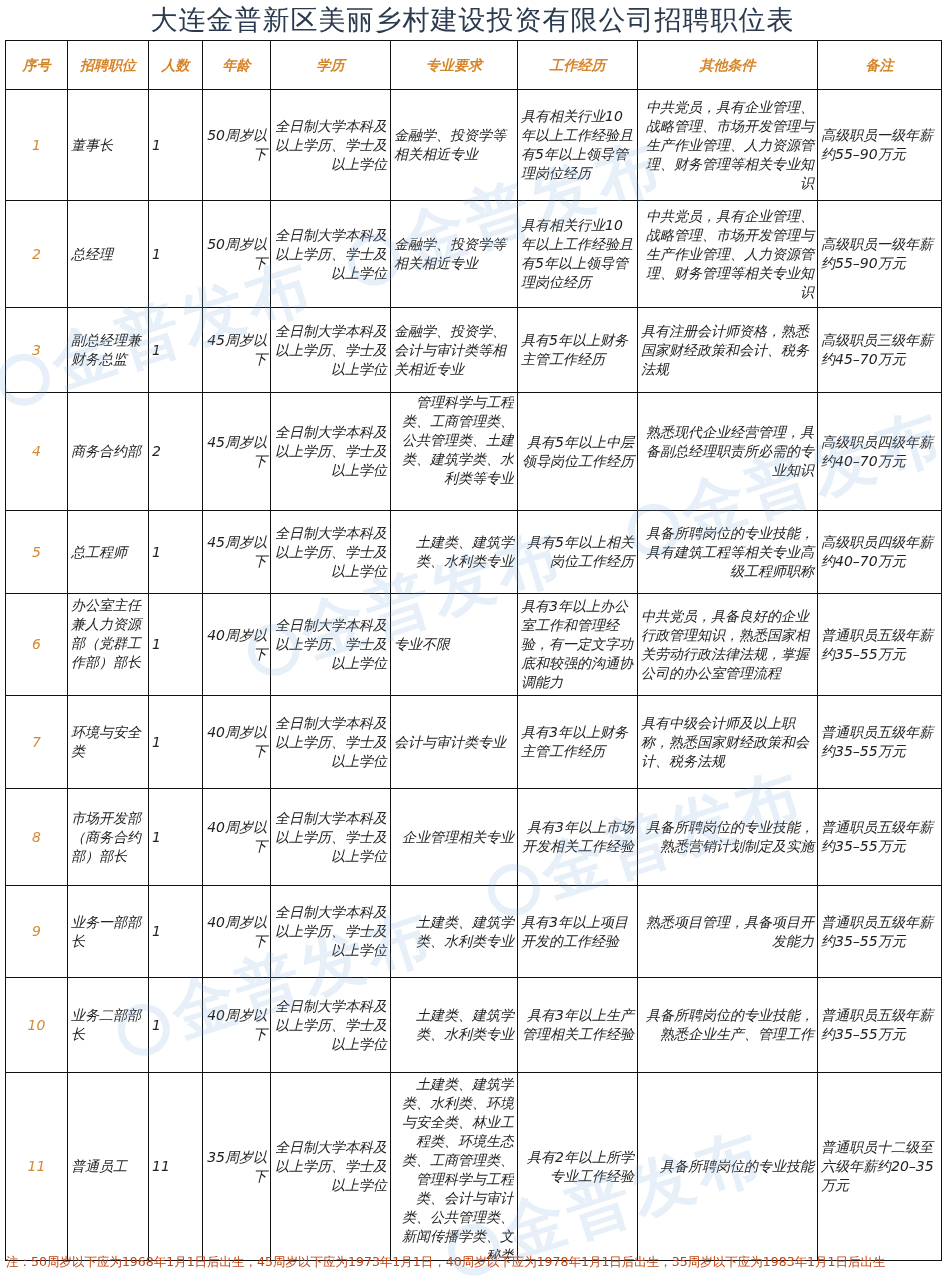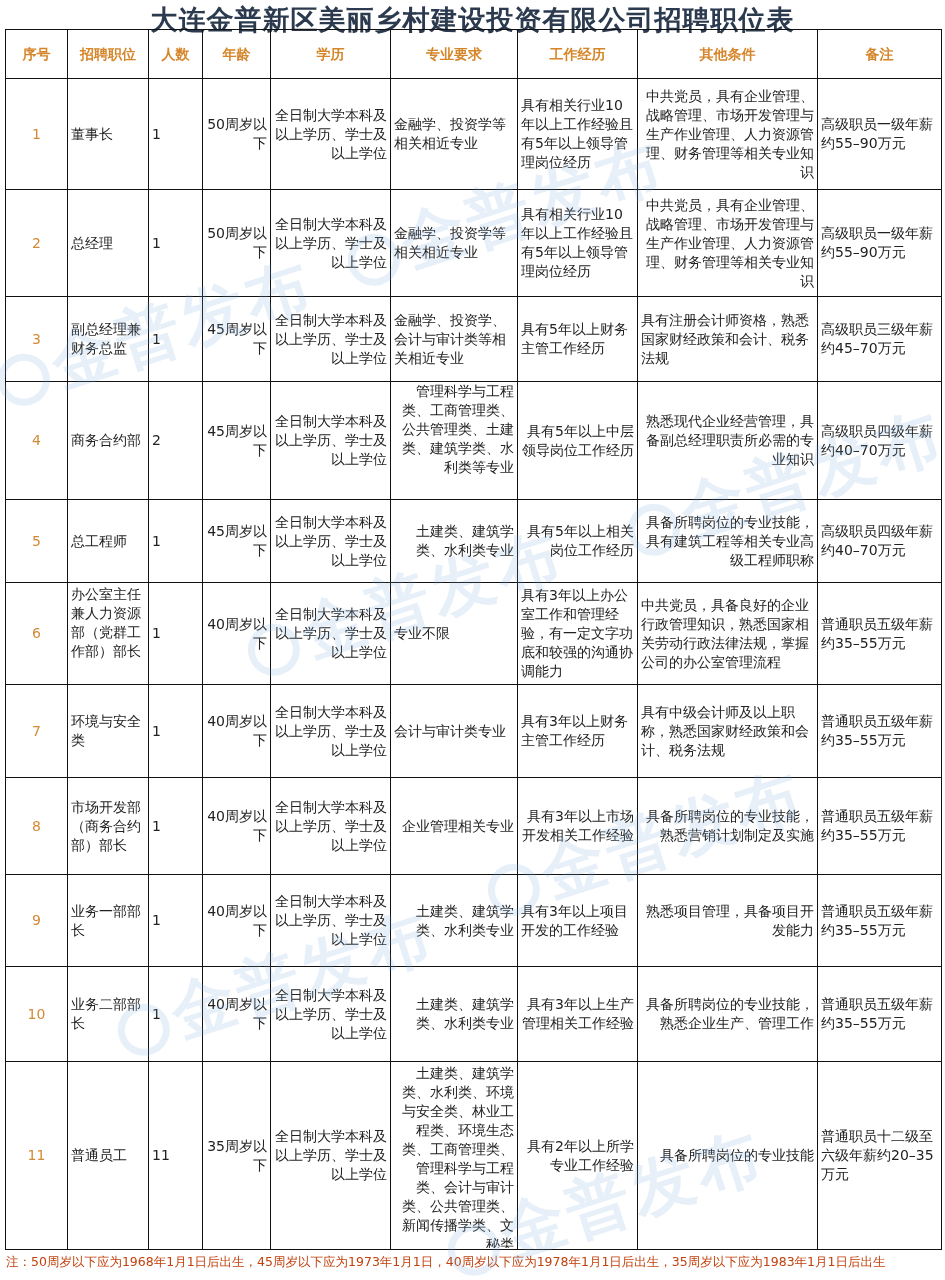--- a/index.html
+++ b/index.html
@@ -4,27 +4,28 @@
   <style>
     * { box-sizing: border-box; margin: 0; padding: 0; }
     html, body {
       width: 945px; height: 1280px; background: #ffffff; overflow: hidden;
       font-family: "DejaVu Sans", "Liberation Sans", sans-serif;
       color: #222;
     }
     .page { position: relative; width: 945px; height: 1280px; }
     .title {
       position: absolute; left: 0; top: 0; width: 945px; height: 40px;
-      text-align: center; font-size: 27px; font-weight: bold; line-height: 40px;
+      text-align: center; font-size: 27px; font-weight: normal; line-height: 40px;
       color: #2b3a4e; letter-spacing: 1px;
     }
     table.grid {
-      position: absolute; left: 5px; top: 29px;
+      position: absolute; left: 5px; top: 40px;
       border-collapse: collapse; table-layout: fixed;
       width: 936px;
+      font-style: italic;
     }
     table.grid td, table.grid th {
       border: 1.5px solid #111;
       font-size: 14px; line-height: 19px;
       padding: 0 3px; vertical-align: middle;
       overflow: hidden; font-weight: normal;
     }
     table.grid th {
       color: #d6862a; font-weight: bold; font-size: 14px; text-align: center;
       height: 49px;

